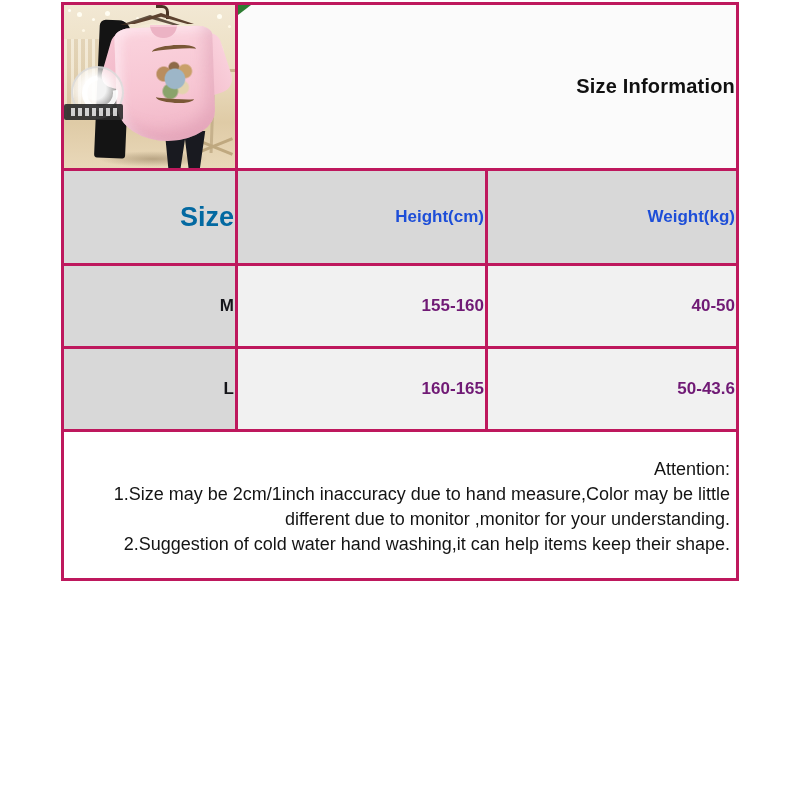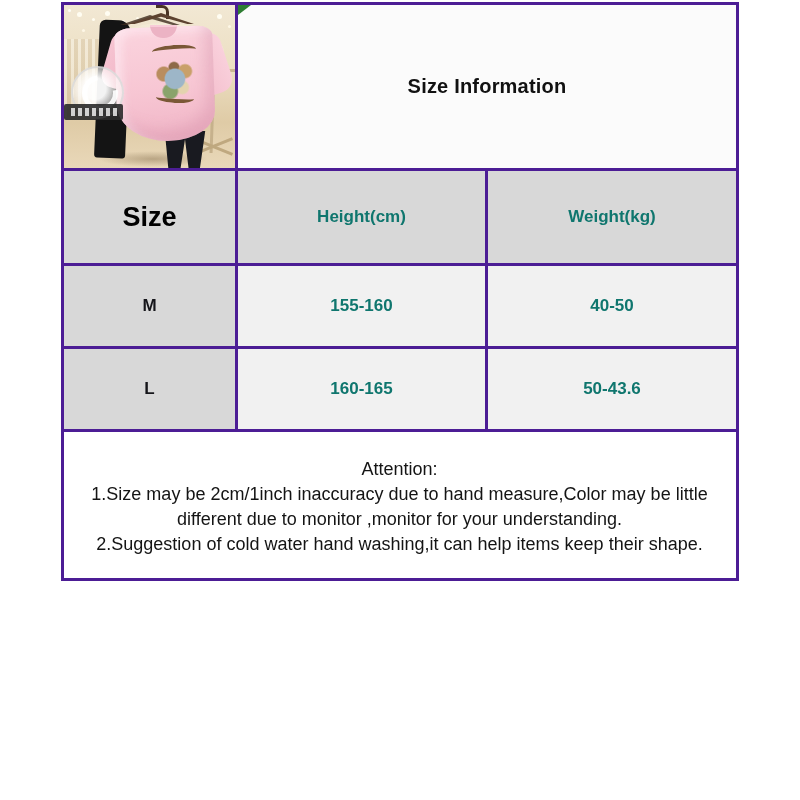--- a/index.html
+++ b/index.html
@@ -11,33 +11,33 @@
     -webkit-font-smoothing:antialiased;
   }
   .canvas{position:relative;width:800px;height:800px;background:#ffffff;overflow:hidden;}
 
   
   table.sheet{
     position:absolute;left:61px;top:2px;width:675px;
     border-collapse:collapse;table-layout:fixed;
   }
   table.sheet td{
-    border:3px solid #4c1d95;
-    text-align:center;vertical-align:middle;
+    border:3px solid #be185d;
+    text-align:right;vertical-align:middle;
     overflow:hidden;
   }
   td.photo-cell{padding:0;height:163px;background:#e9dbbf;position:relative;}
   td.title-cell{
     background:#fbfbfb;position:relative;
     font-size:20px;font-weight:bold;letter-spacing:.2px;color:#111;
   }
   tr.header-row td{background:#d8d8d8;height:90px;font-weight:bold;}
-  td.h-size{font-size:27px;color:#000000;}
-  td.h-col{font-size:17px;color:#0f766e;}
-  tr.data-row td{height:78px;font-size:17px;font-weight:bold;color:#0f766e;}
+  td.h-size{font-size:27px;color:#0369a1;}
+  td.h-col{font-size:17px;color:#1d4ed8;}
+  tr.data-row td{height:78px;font-size:17px;font-weight:bold;color:#701a75;}
   tr.data-row td.row-label{background:#d8d8d8;color:#15151a;}
   tr.data-row td.row-val{background:#f1f1f1;}
   td.attention-cell{
     background:#ffffff;height:143px;
     text-align:left;vertical-align:top;
     padding:3px 6px 0 5px;
     font-size:18px;line-height:25px;font-weight:normal;color:#141414;
   }
 
   

